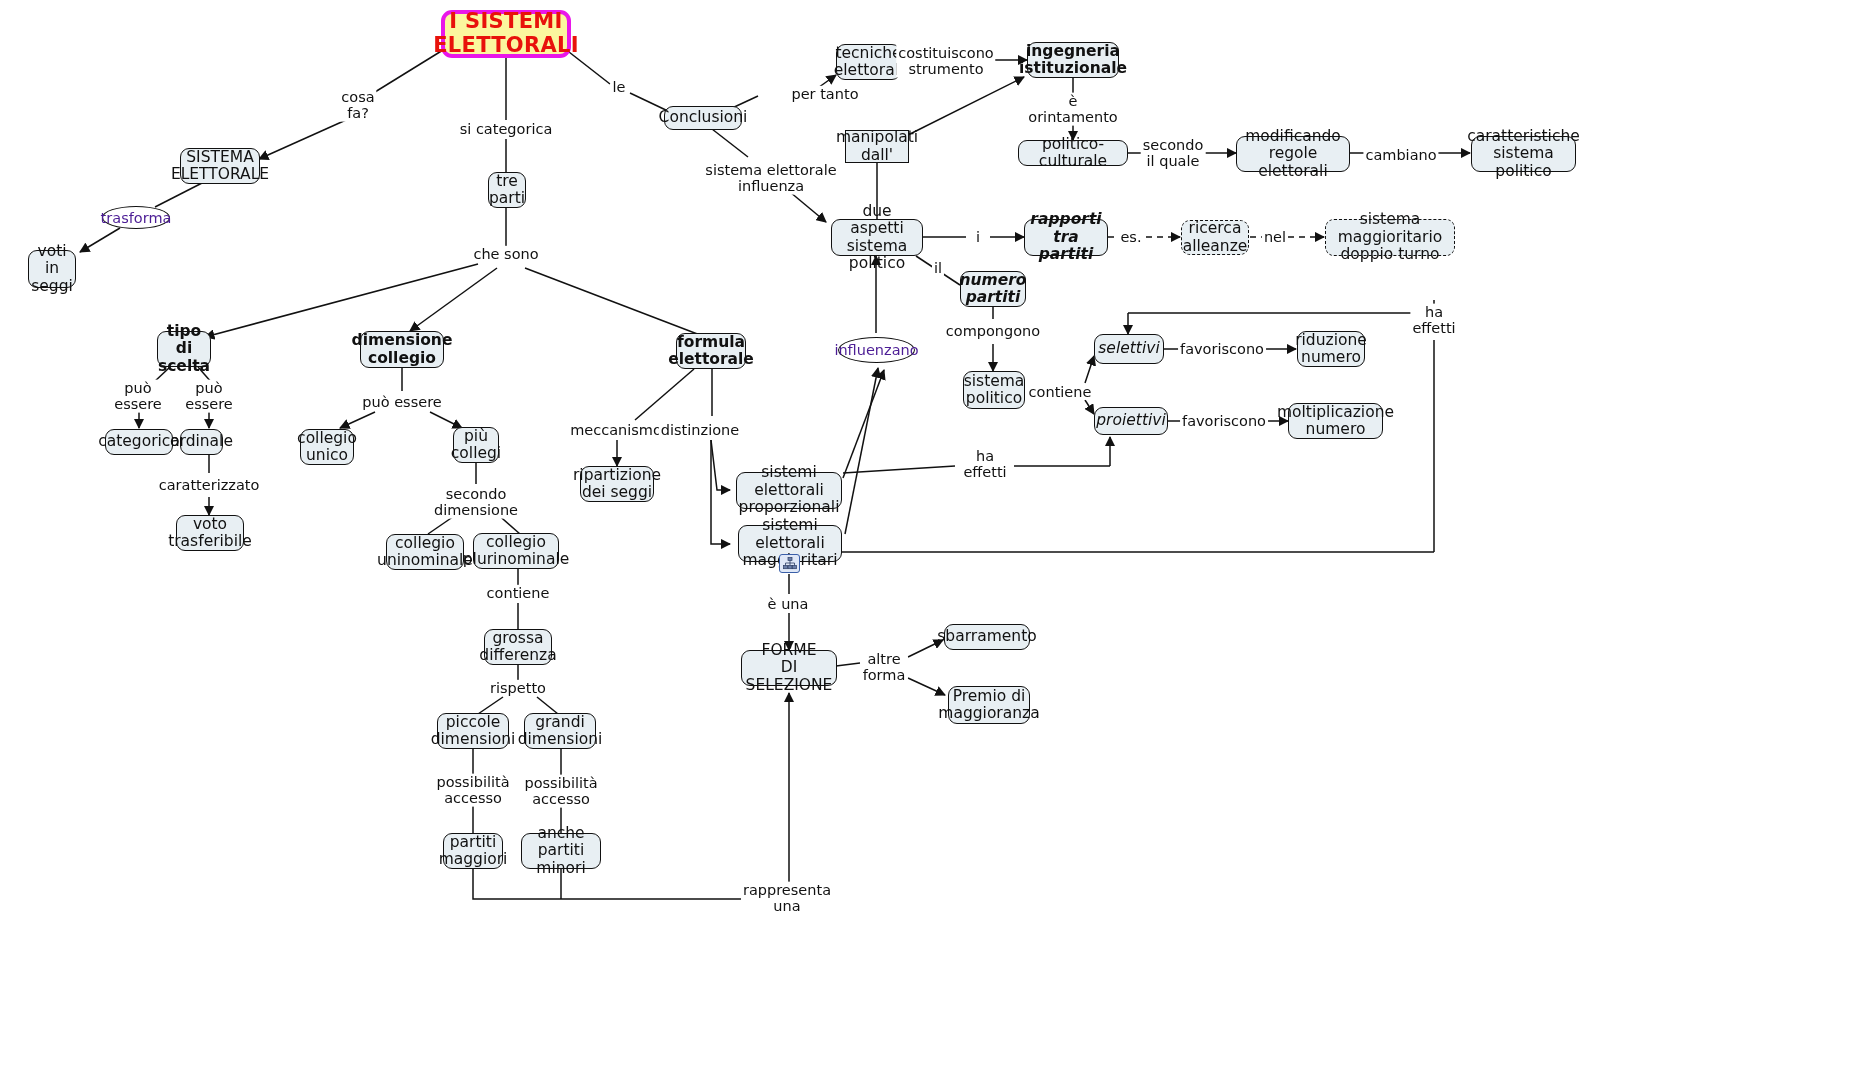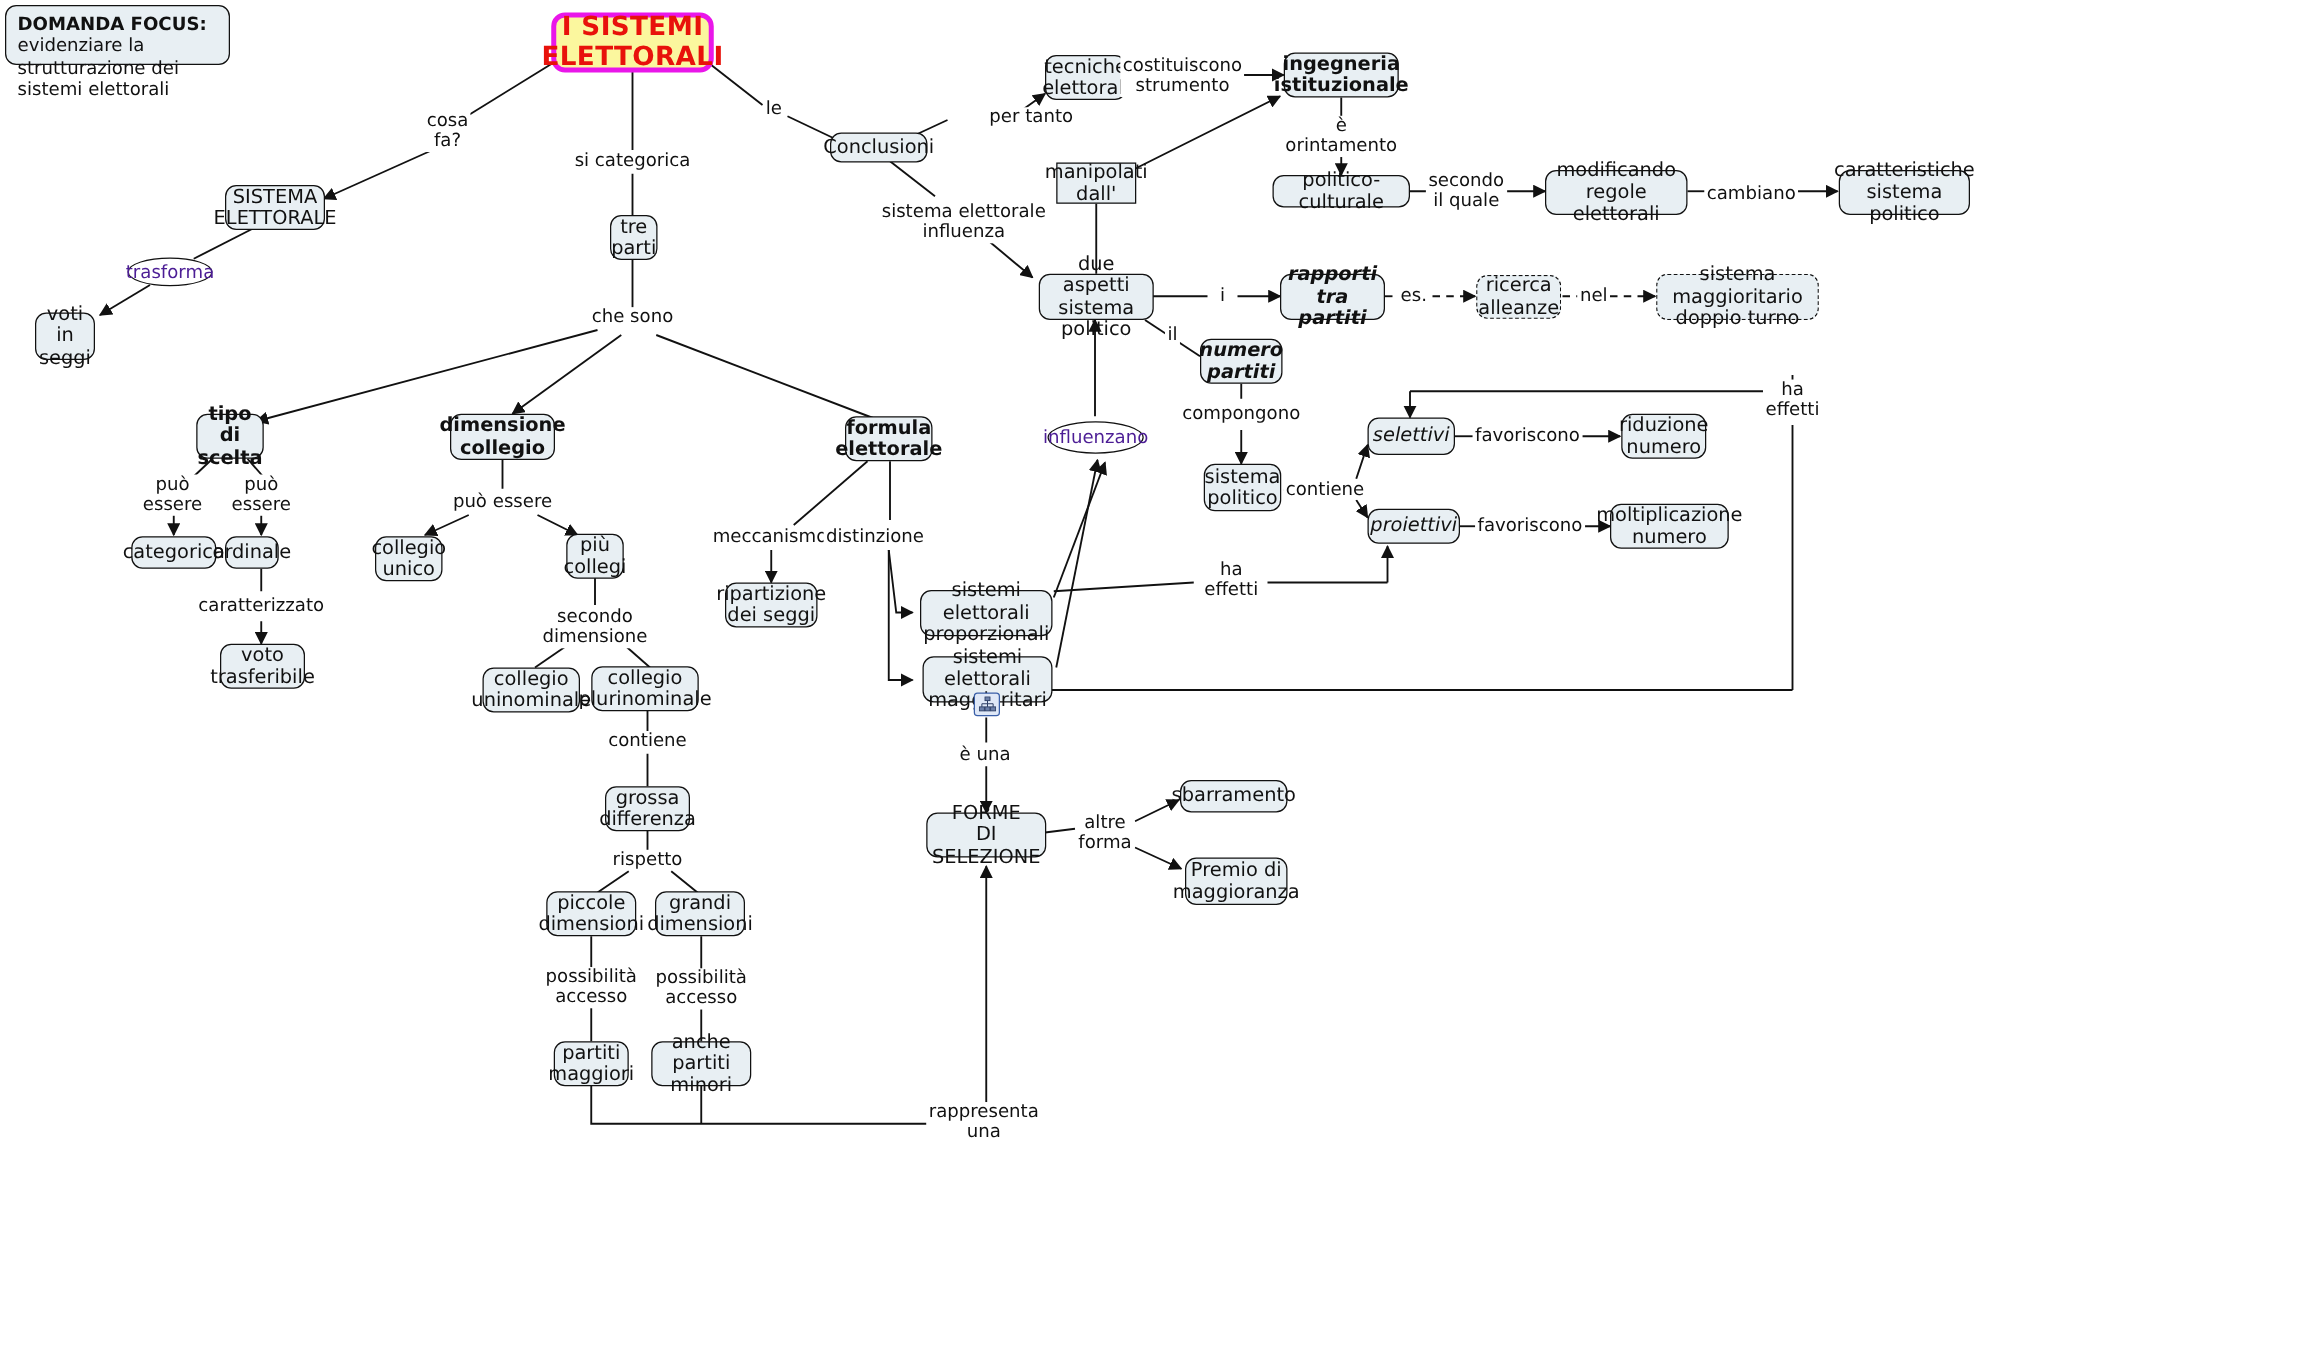--- a/index.html
+++ b/index.html
@@ -174,24 +174,20 @@
     <g stroke="#111" stroke-width="1.5" fill="none" stroke-dasharray="6 5">
 
       <path d="M 1108 237 L 1118 237"></path>
       <path d="M 1146 237 L 1180 237" marker-end="url(#arrd)"></path>
 
       <path d="M 1250 237 L 1262 237"></path>
       <path d="M 1288 237 L 1324 237" marker-end="url(#arrd)"></path>
     </g>
   </svg>
 
-  <div class="focus-box" style="left:4px;top:4px;width:180px;height:48px;">
-    <b>DOMANDA FOCUS:</b>
-    <div>evidenziare la strutturazione dei sistemi elettorali</div>
-  </div>
 
   <div class="title-node" style="left:441px;top:10px;width:130px;height:48px;">
     <div>
       <div>I SISTEMI</div>
       <div>ELETTORALI</div>
     </div>
   </div>
 
   <div class="node" style="left:180px;top:148px;width:80px;height:36px;">
       <span>SISTEMA<br>ELETTORALE</span>

